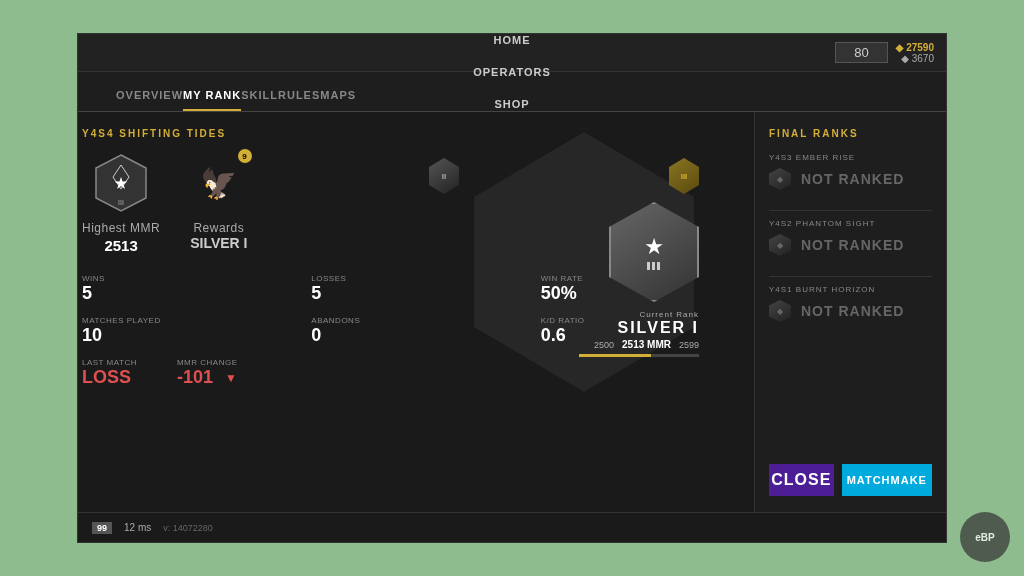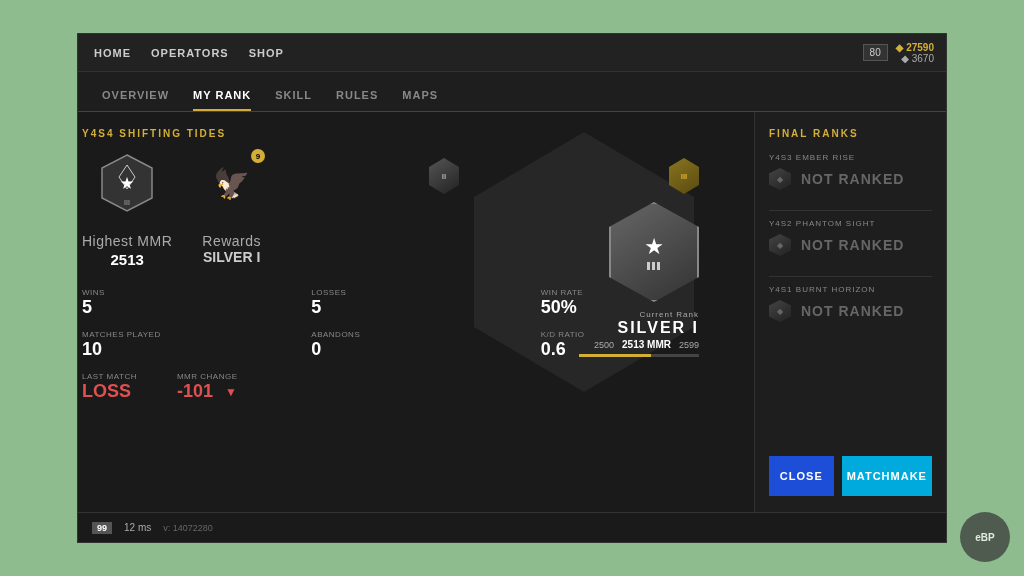--- a/index.html
+++ b/index.html
@@ -25,20 +25,21 @@
     
     .top-nav {
       background: #222;
       height: 38px;
       display: flex;
       align-items: center;
       padding: 0 16px;
       border-bottom: 1px solid #333;
       gap: 20px;
       position: relative;
+      flex-direction: column;
     }
     .nav-item {
       color: #ccc;
       font-size: 11px;
       font-weight: bold;
       letter-spacing: 1px;
       cursor: pointer;
       text-transform: uppercase;
     }
     .nav-right {
@@ -46,22 +47,22 @@
       right: 12px;
       top: 0;
       height: 100%;
       display: flex;
       align-items: center;
       gap: 8px;
     }
     .nav-badge {
       background: #333;
       color: #ccc;
-      font-size: 10px;
-      padding: 2px 6px;
+      font-size: 13px;
+      padding: 2px 18px;
       border: 1px solid #555;
     }
     .currency-box {
       display: flex;
       flex-direction: column;
       align-items: flex-end;
     }
     .currency-val {
       color: #d4af37;
       font-size: 10px;
@@ -70,22 +71,21 @@
     .currency-val2 {
       color: #aaa;
       font-size: 10px;
     }
     
     .tab-row {
       background: #1e1e1e;
       height: 40px;
       display: flex;
       align-items: flex-end;
-      padding: 0 24px;
-      gap: 24px;
+      padding: 0 38px;
       border-bottom: 1px solid #444;
     }
     .tab {
       color: #888;
       font-size: 11px;
       font-weight: bold;
       letter-spacing: 1px;
       text-transform: uppercase;
       padding-bottom: 8px;
       cursor: pointer;
@@ -143,22 +143,22 @@
     .badge-icon {
       width: 55px;
       height: 60px;
       position: relative;
       display: flex;
       align-items: center;
       justify-content: center;
     }
     .badge-label-sm {
       color: #aaa;
-      font-size: 14px;
-      margin-top: 20px;
+      font-size: 12px;
+      margin-top: 8px;
       text-align: center;
       letter-spacing: 0.5px;
     }
     .badge-value-gold {
       color: #ccc;
       font-size: 14px;
       font-weight: bold;
     }
     
     .center-rank {
@@ -384,25 +384,25 @@
       border-top: 1px solid #333;
       margin: 8px 0;
     }
     .action-buttons {
       margin-top: auto;
       display: flex;
       gap: 8px;
     }
     .btn-close {
       flex: 1;
-      background: #1d4ed8;
+      background: #4c1d95;
       color: #fff;
       border: none;
-      padding: 14px 0;
-      font-size: 11px;
+      padding: 0 0;
+      font-size: 16px;
       font-weight: bold;
       letter-spacing: 1px;
       text-transform: uppercase;
       cursor: pointer;
     }
     .btn-matchmake {
       flex: 1.4;
       background: #00aadd;
       color: #fff;
       border: none;

